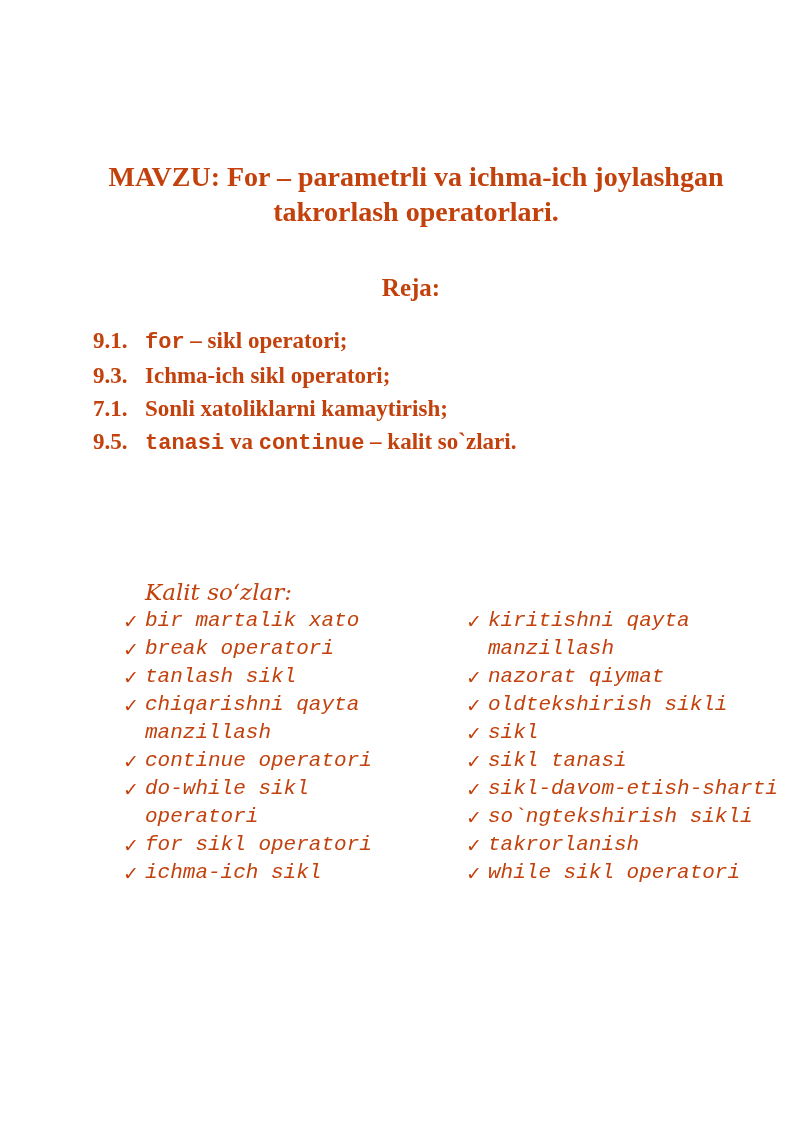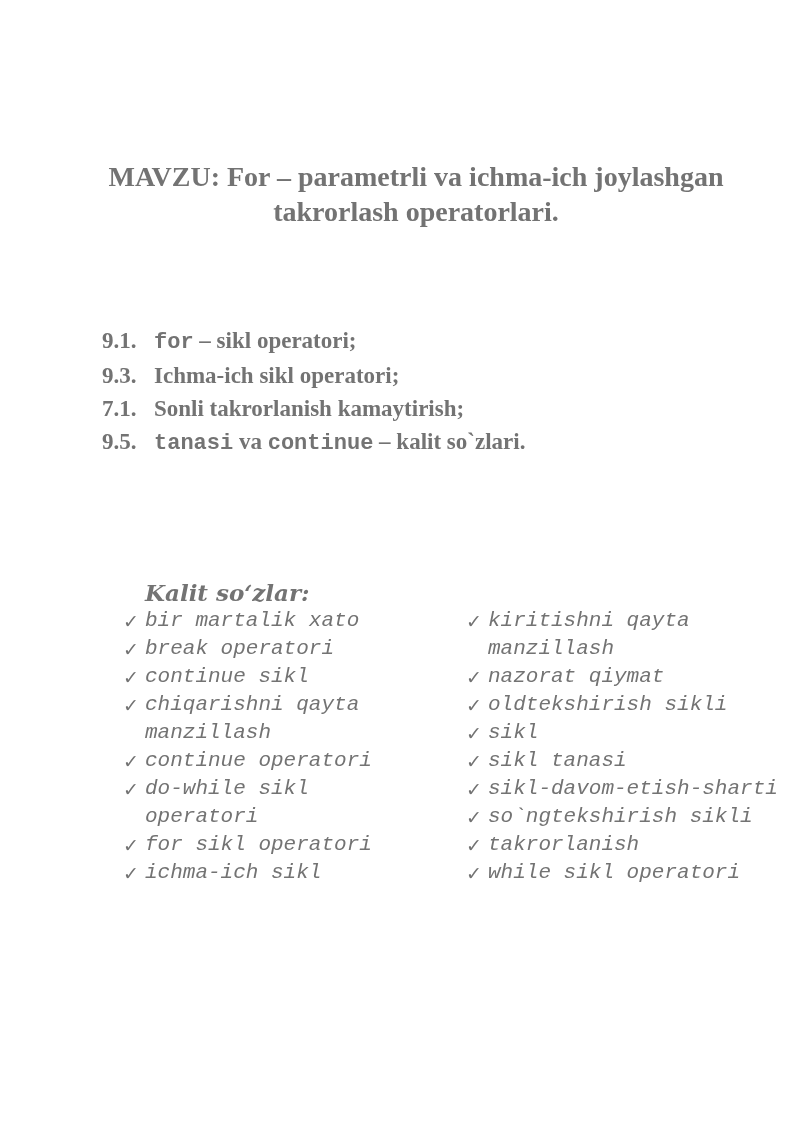--- a/index.html
+++ b/index.html
@@ -5,21 +5,21 @@
   html, body {
     margin: 0;
     padding: 0;
     background: #ffffff;
   }
   .page {
     position: relative;
     width: 800px;
     height: 1131px;
     background: #ffffff;
-    color: #737373;
+    color: #c2410c;
     font-family: "Liberation Serif", serif;
     overflow: hidden;
   }
   .doc-title {
     position: absolute;
     top: 159px;
     left: 30px;
     width: 772px;
     text-align: center;
     font-weight: bold;
@@ -33,41 +33,41 @@
     left: 30px;
     width: 762px;
     text-align: center;
     font-weight: bold;
     font-size: 25px;
     line-height: 33px;
   }
   .plan-list {
     position: absolute;
     top: 324px;
-    left: 102px;
+    left: 93px;
     width: 644px;
     font-weight: bold;
     font-size: 23px;
     line-height: 33px;
   }
   .plan-item { display: flex; }
   .plan-num { flex: 0 0 52px; }
   .plan-text { flex: 1; white-space: pre-line; }
   .mono {
     font-family: Liberation Mono, monospace;
     font-size: 22px;
     font-weight: bold;
   }
   .kw-heading {
     position: absolute;
     top: 578px;
     left: 145px;
     font-family: "DejaVu Serif", serif;
     font-style: italic;
-    font-weight: bold;
+    font-weight: normal;
     font-size: 23px;
     line-height: 29px;
   }
   .kw-col {
     position: absolute;
     top: 607px;
     font-family: "DejaVu Serif", serif;
     font-style: italic;
     font-size: 21px;
     line-height: 28px;
@@ -85,54 +85,55 @@
   .kw-text { flex: 1; white-space: pre-line; font-family: Liberation Mono, monospace; }
 </style>
 </head>
 <body>
 
 <div class="page">
 
   <div class="doc-title">MAVZU: For – parametrli va ichma-ich joylashgan
 takrorlash operatorlari.</div>
 
+  <div class="plan-heading">Reja:</div>
 
   <div class="plan-list">
     <div class="plan-item">
       <span class="plan-num">9.1.</span>
       <span class="plan-text"><span class="mono">for</span><span> – sikl operatori;</span></span>
     </div>
     <div class="plan-item">
       <span class="plan-num">9.3.</span>
       <span class="plan-text"><span>Ichma-ich sikl operatori;</span></span>
     </div>
     <div class="plan-item">
       <span class="plan-num">7.1.</span>
-      <span class="plan-text"><span>Sonli takrorlanish kamaytirish;</span></span>
+      <span class="plan-text"><span>Sonli xatoliklarni kamaytirish;</span></span>
     </div>
     <div class="plan-item">
       <span class="plan-num">9.5.</span>
       <span class="plan-text"><span class="mono">tanasi</span><span> va </span><span class="mono">continue</span><span> – kalit so`zlari.</span></span>
     </div>
   </div>
 
   <div class="kw-heading">Kalit so‘zlar:</div>
 
   <div class="kw-col kw-col-left">
     <div class="kw-item">
       <span class="check">✓</span>
       <span class="kw-text">bir martalik xato</span>
     </div>
     <div class="kw-item">
       <span class="check">✓</span>
       <span class="kw-text">break operatori</span>
     </div>
     <div class="kw-item">
       <span class="check">✓</span>
-      <span class="kw-text">continue sikl</span>
+      <span class="kw-text">tanlash sikl</span>
     </div>
     <div class="kw-item">
       <span class="check">✓</span>
       <span class="kw-text">chiqarishni qayta
 manzillash</span>
     </div>
     <div class="kw-item">
       <span class="check">✓</span>
       <span class="kw-text">continue operatori</span>
     </div>

